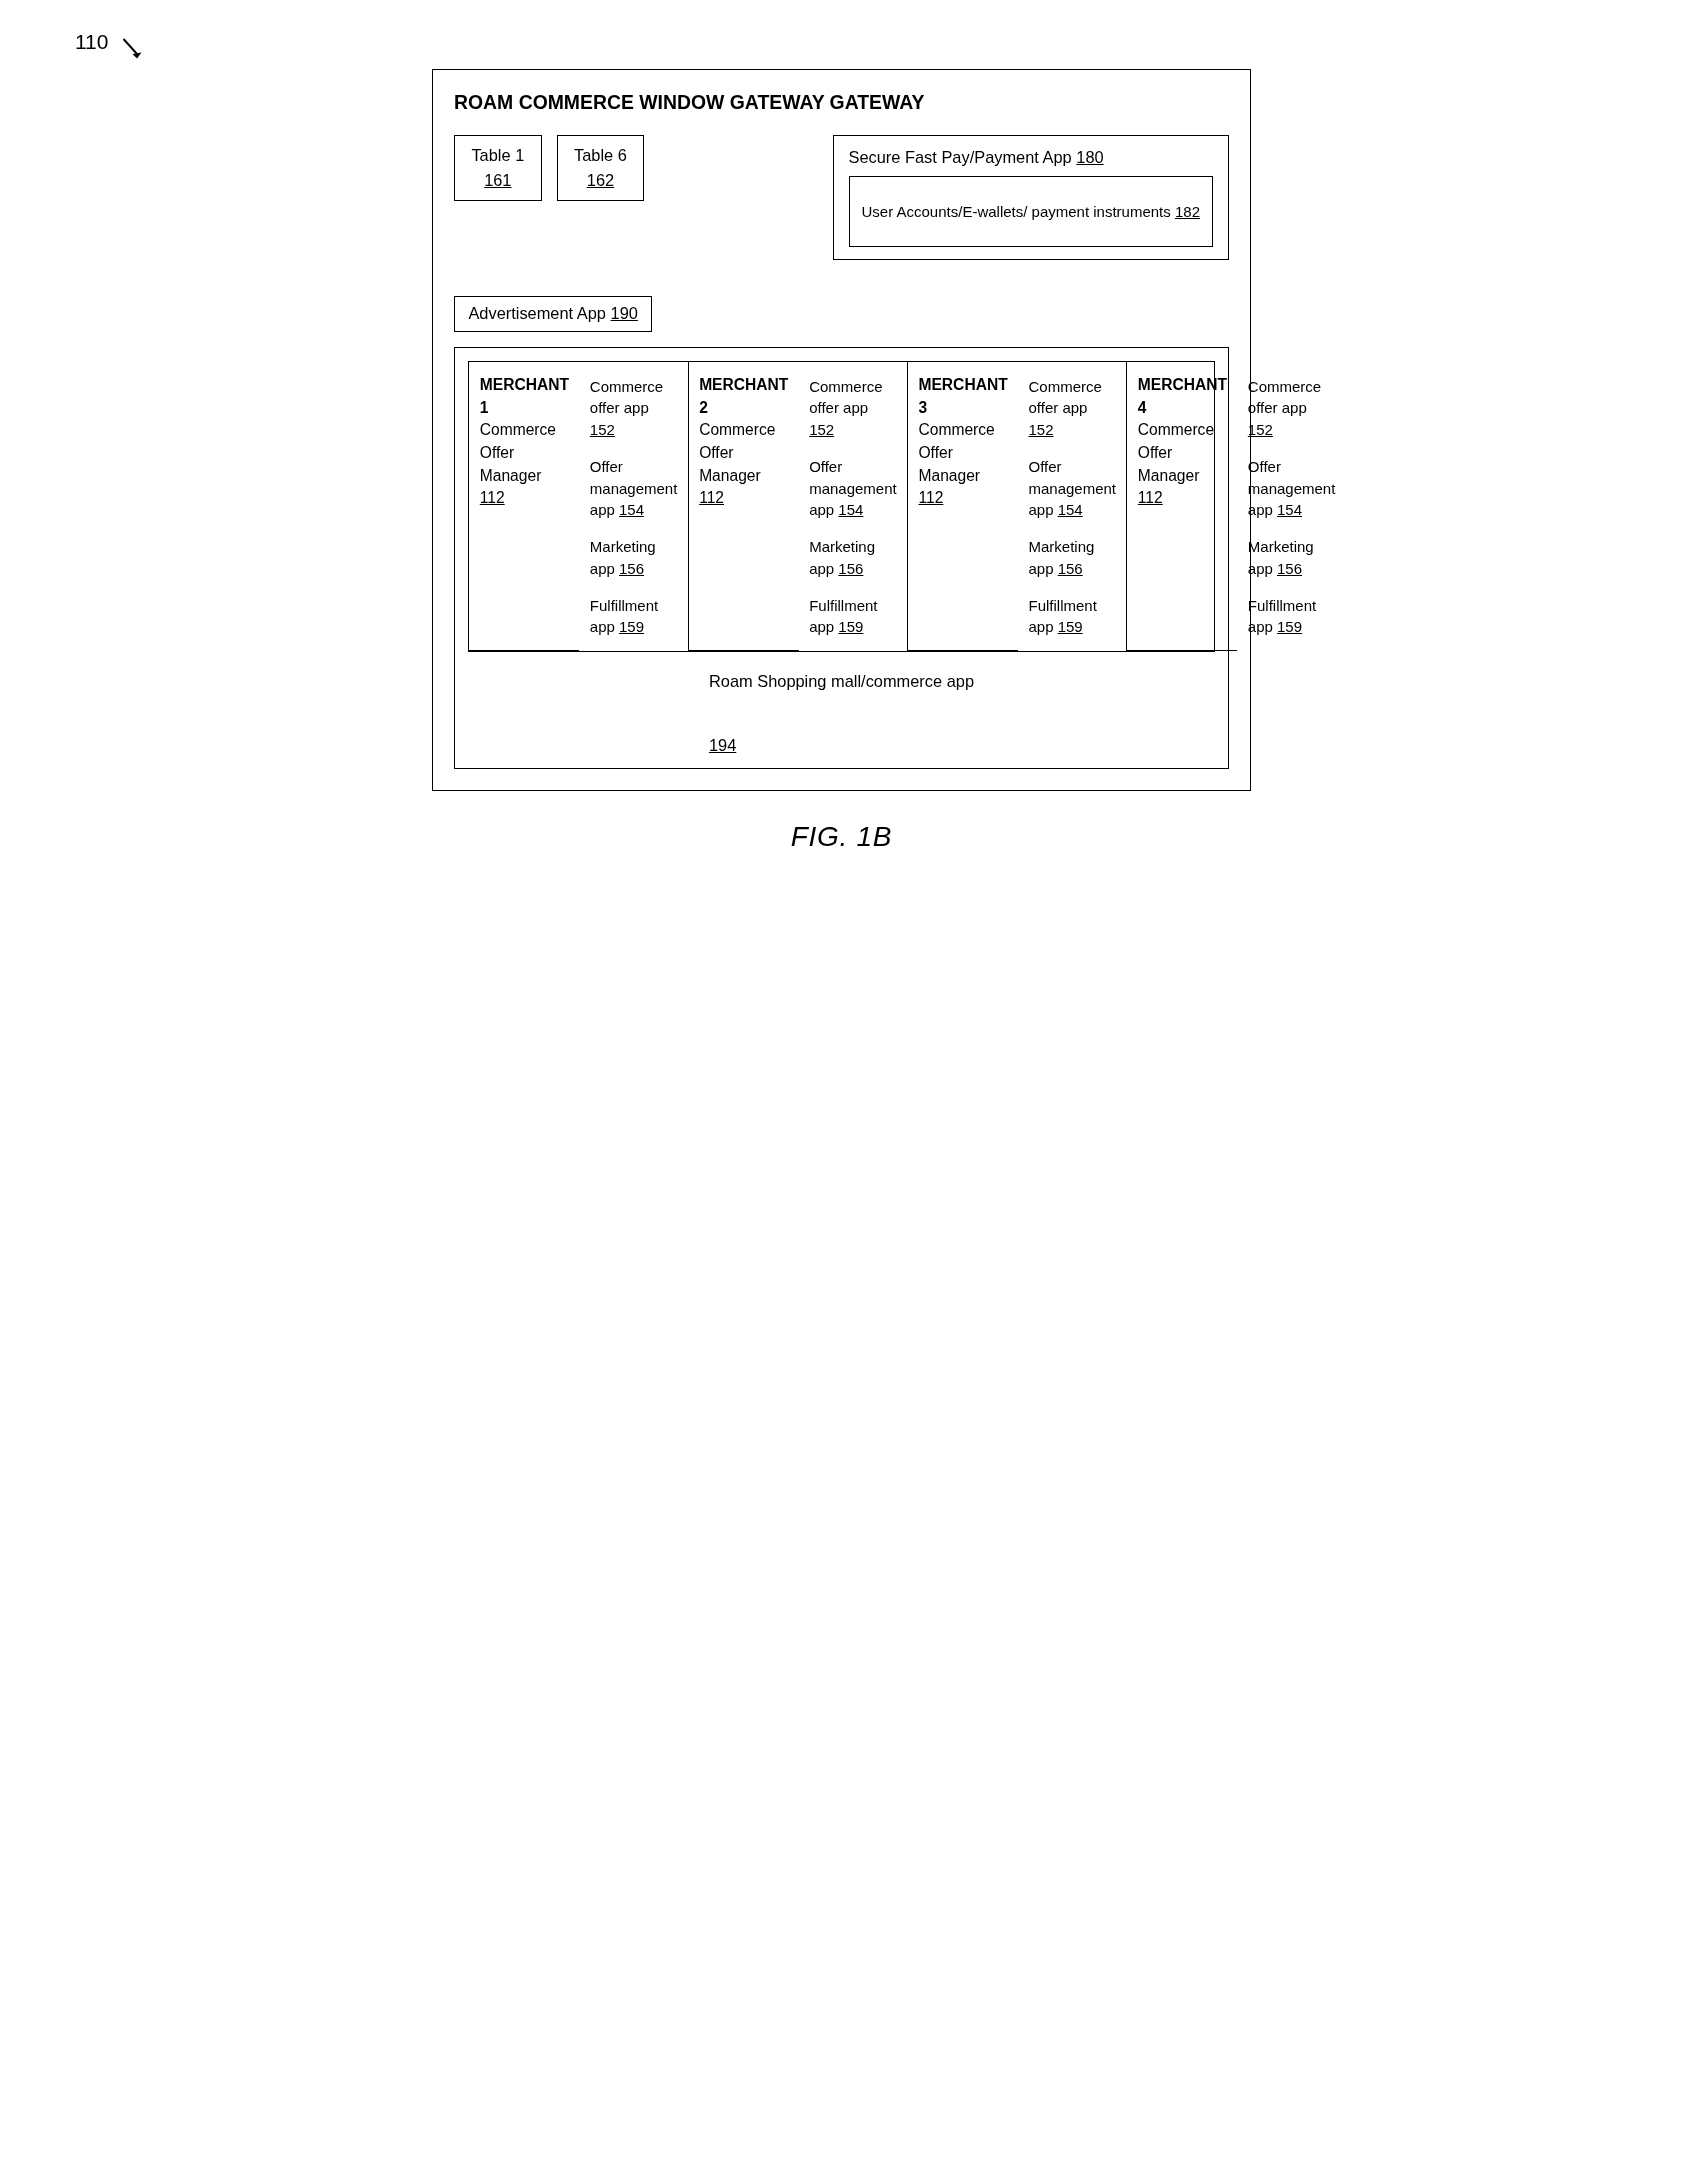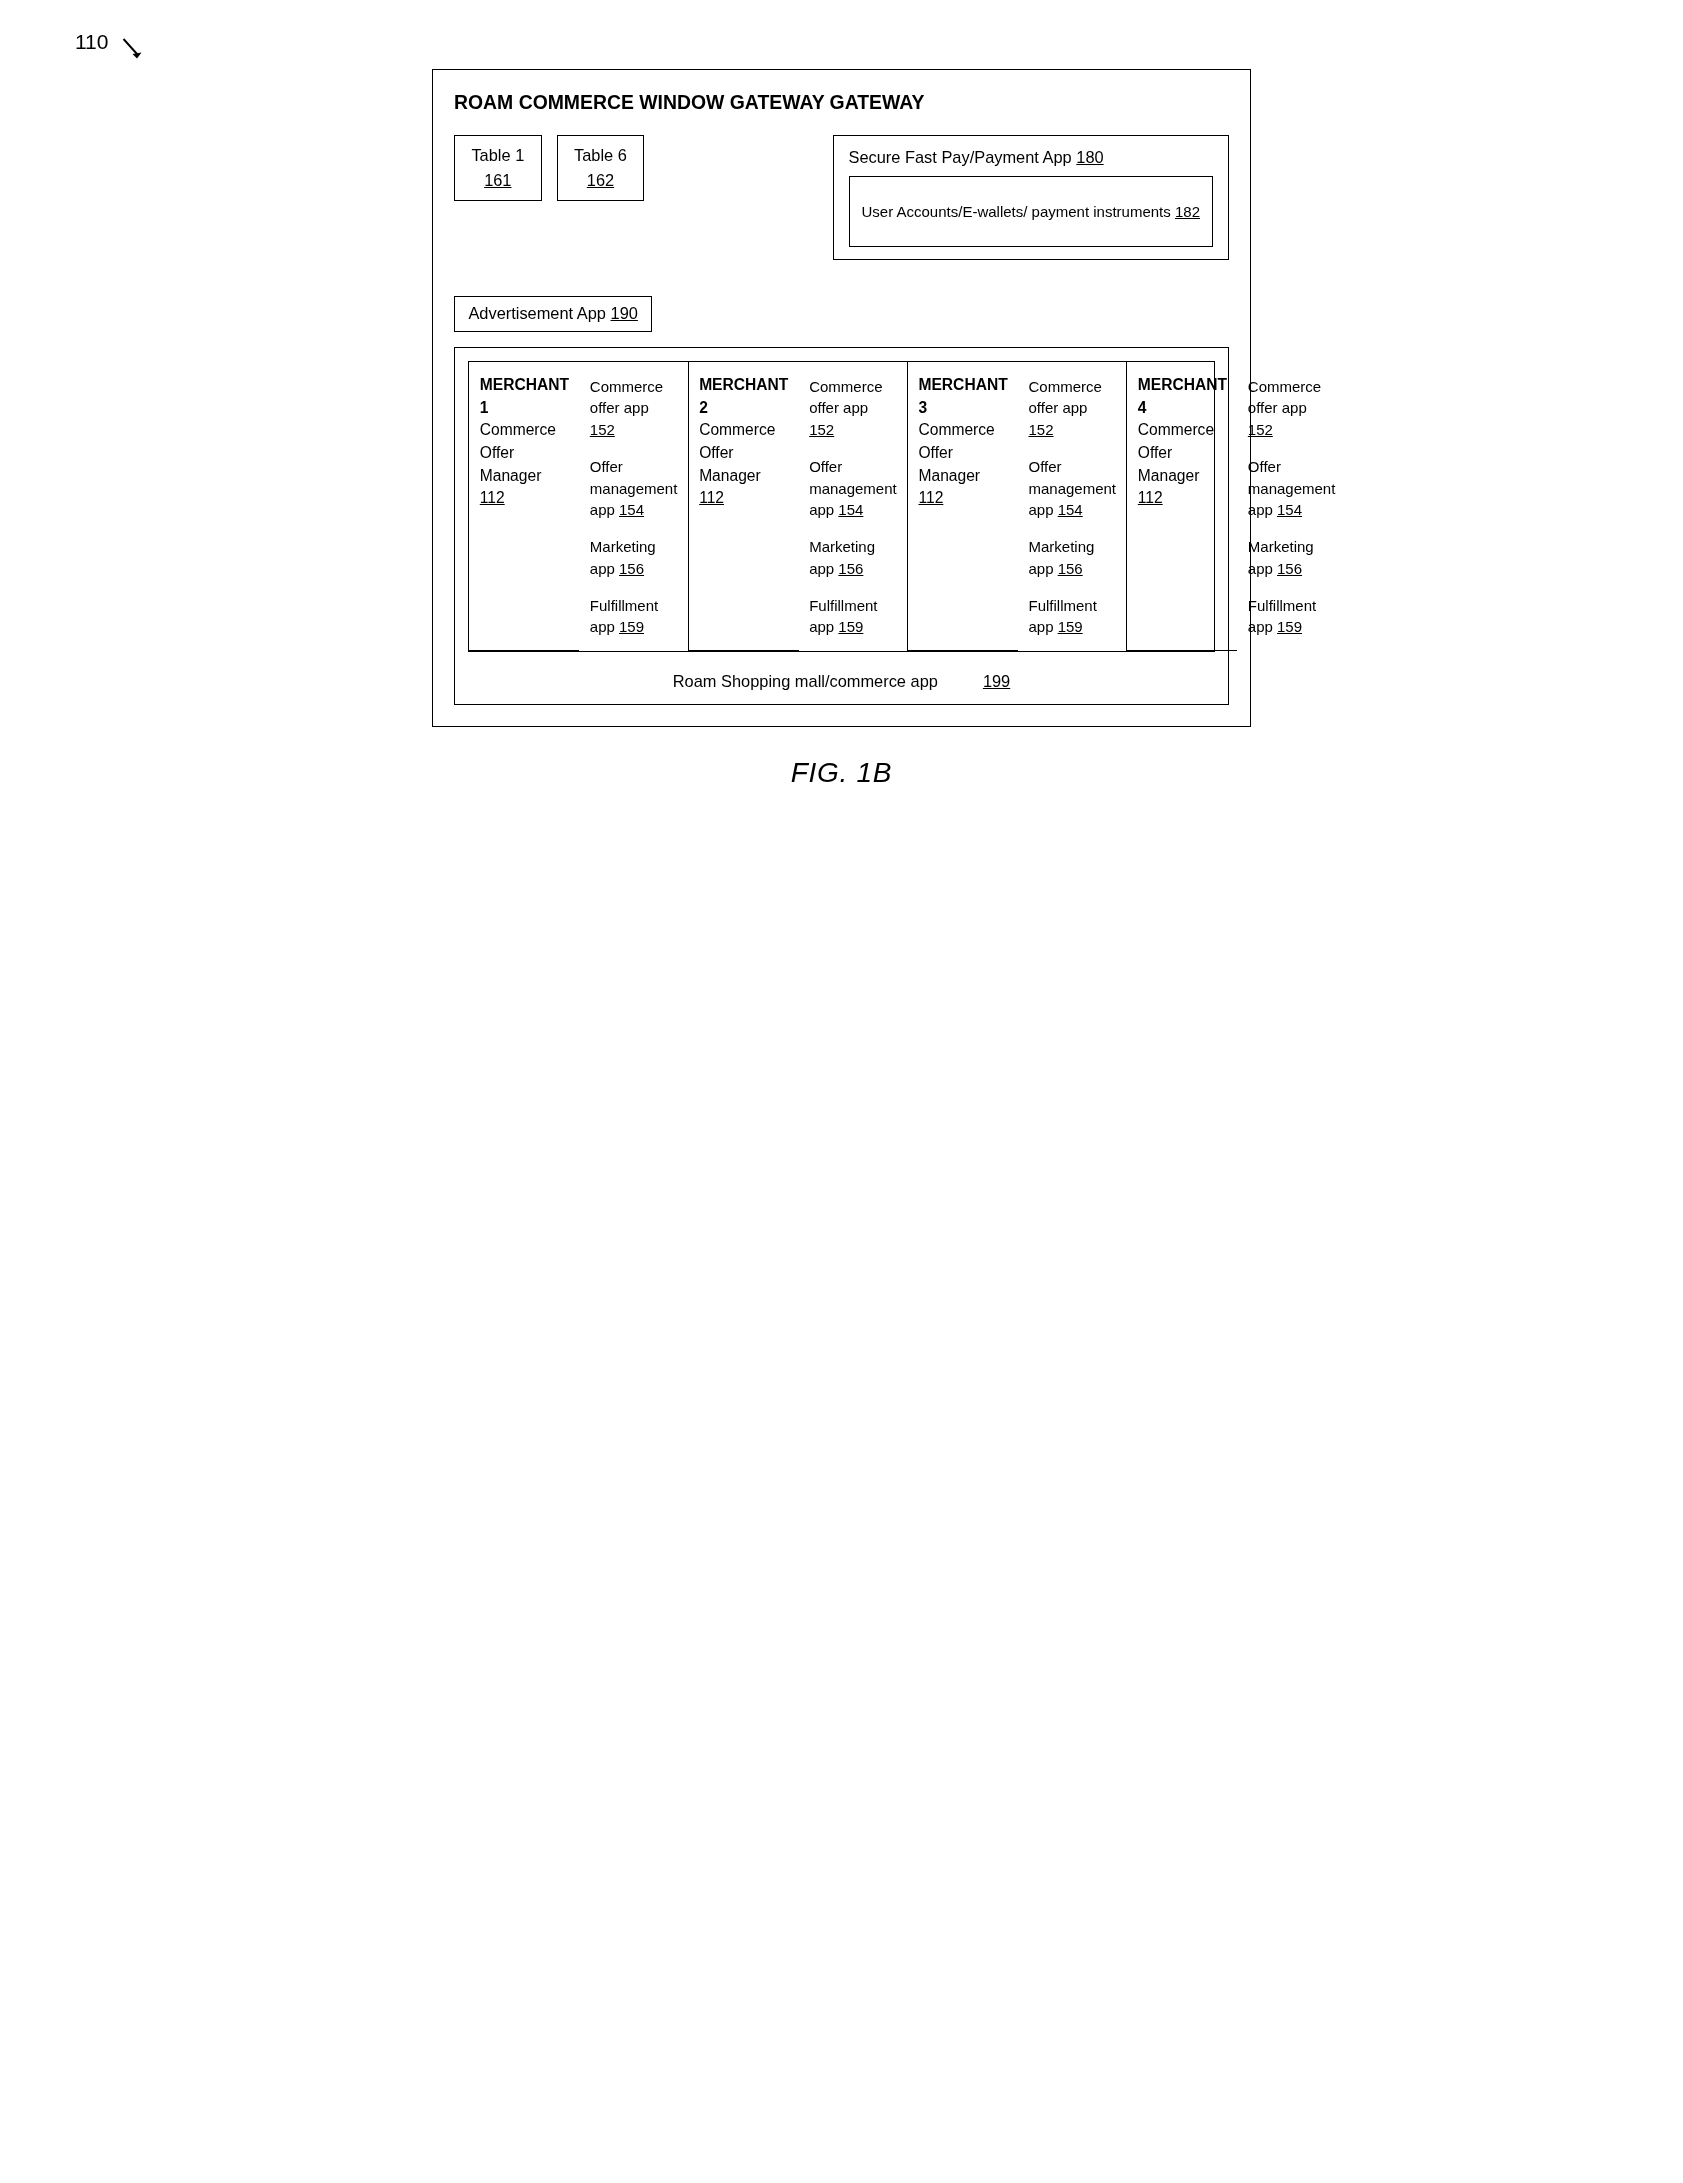--- a/index.html
+++ b/index.html
@@ -149,20 +149,21 @@
       text-align: center;
       font-size: 16.4px;
       padding: 12px 0 13.4px 0;
       margin-top: 7.4px;
     }
 
     .roam-shopping-inner {
       display: inline-flex;
       align-items: flex-start;
       gap: 45px;
+      flex-direction: column;
     }
 
     .fig-label {
       font-size: 28px;
       font-style: italic;
       font-weight: normal;
       margin-top: 30px;
       letter-spacing: 0.7px;
     }
   </style>
@@ -253,21 +254,21 @@
             <div class="app-entry">Offer management app <span style="text-decoration:underline">154</span></div>
             <div class="app-entry">Marketing app <span style="text-decoration:underline">156</span></div>
             <div class="app-entry">Fulfillment app <span style="text-decoration:underline">159</span></div>
           </div>
         </div>
       </div>
 
     <div class="roam-shopping-bar">
       <div class="roam-shopping-inner">
         <span>Roam Shopping mall/commerce app</span>
-        <span class="underline">199</span>
+        <span class="underline">194</span>
       </div>
     </div>
   </div>
 
 </div>
 
 <div class="fig-label">FIG. 1B</div>
 
 
 </body></html>

